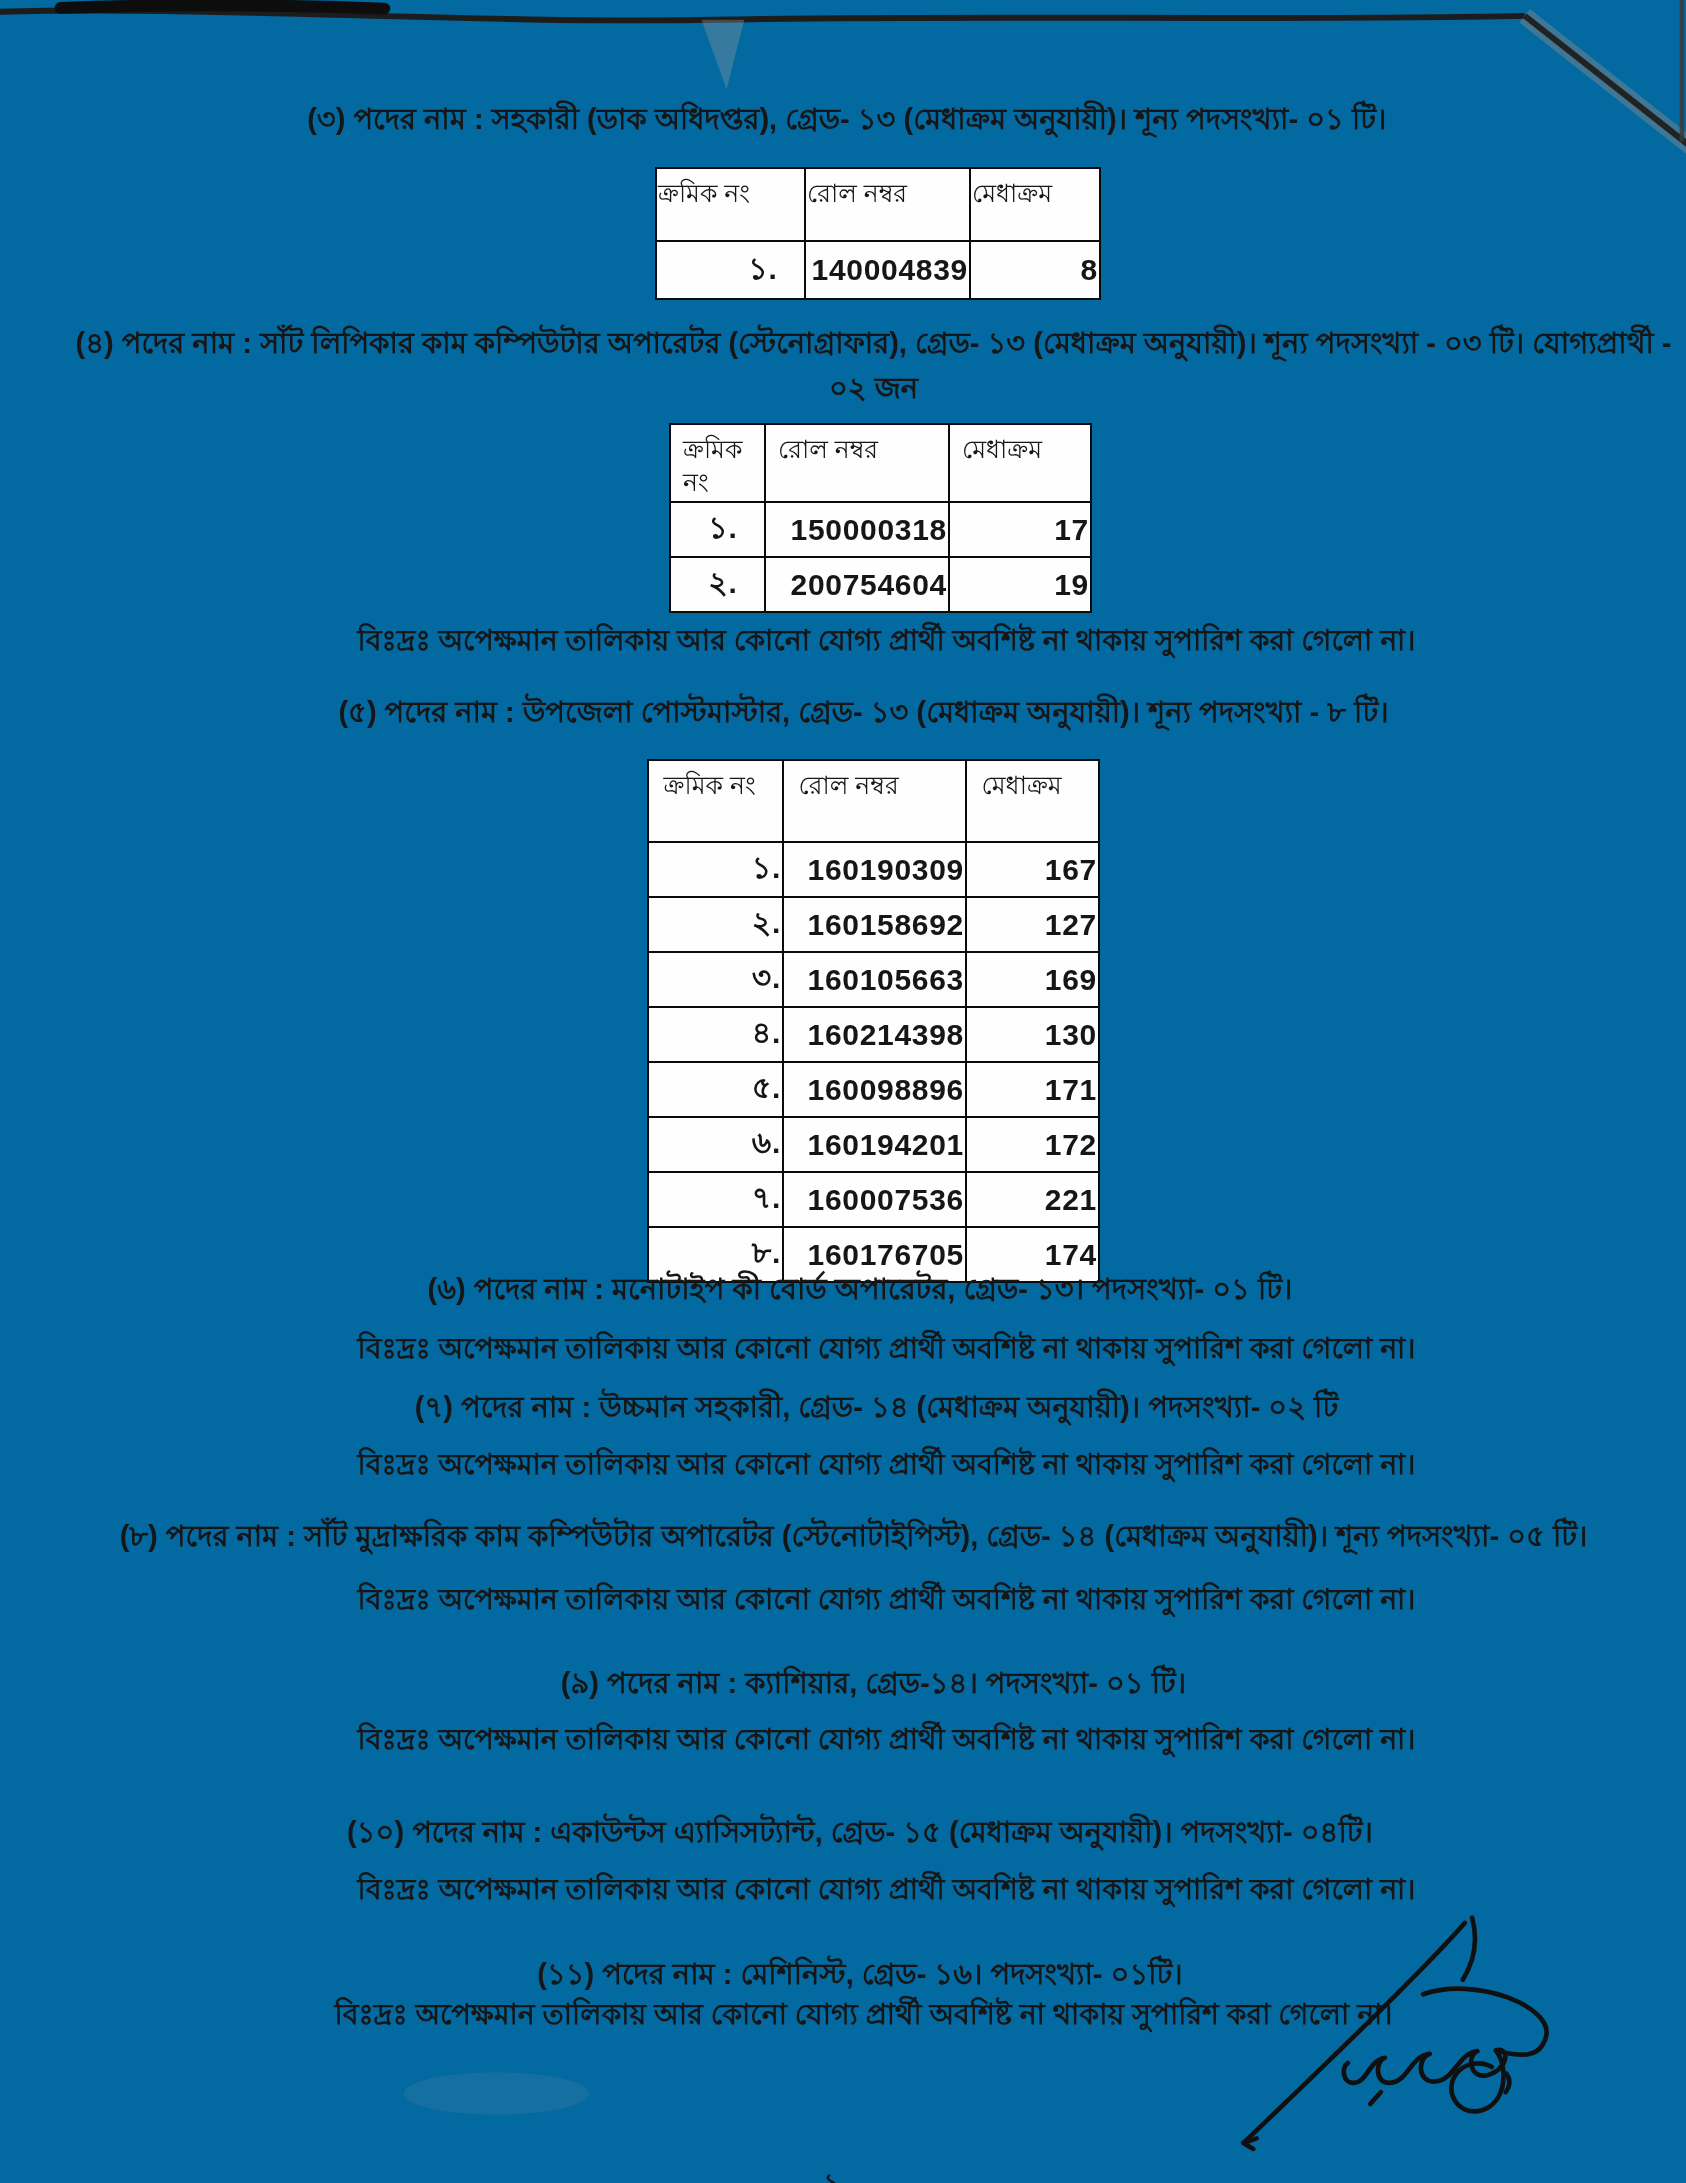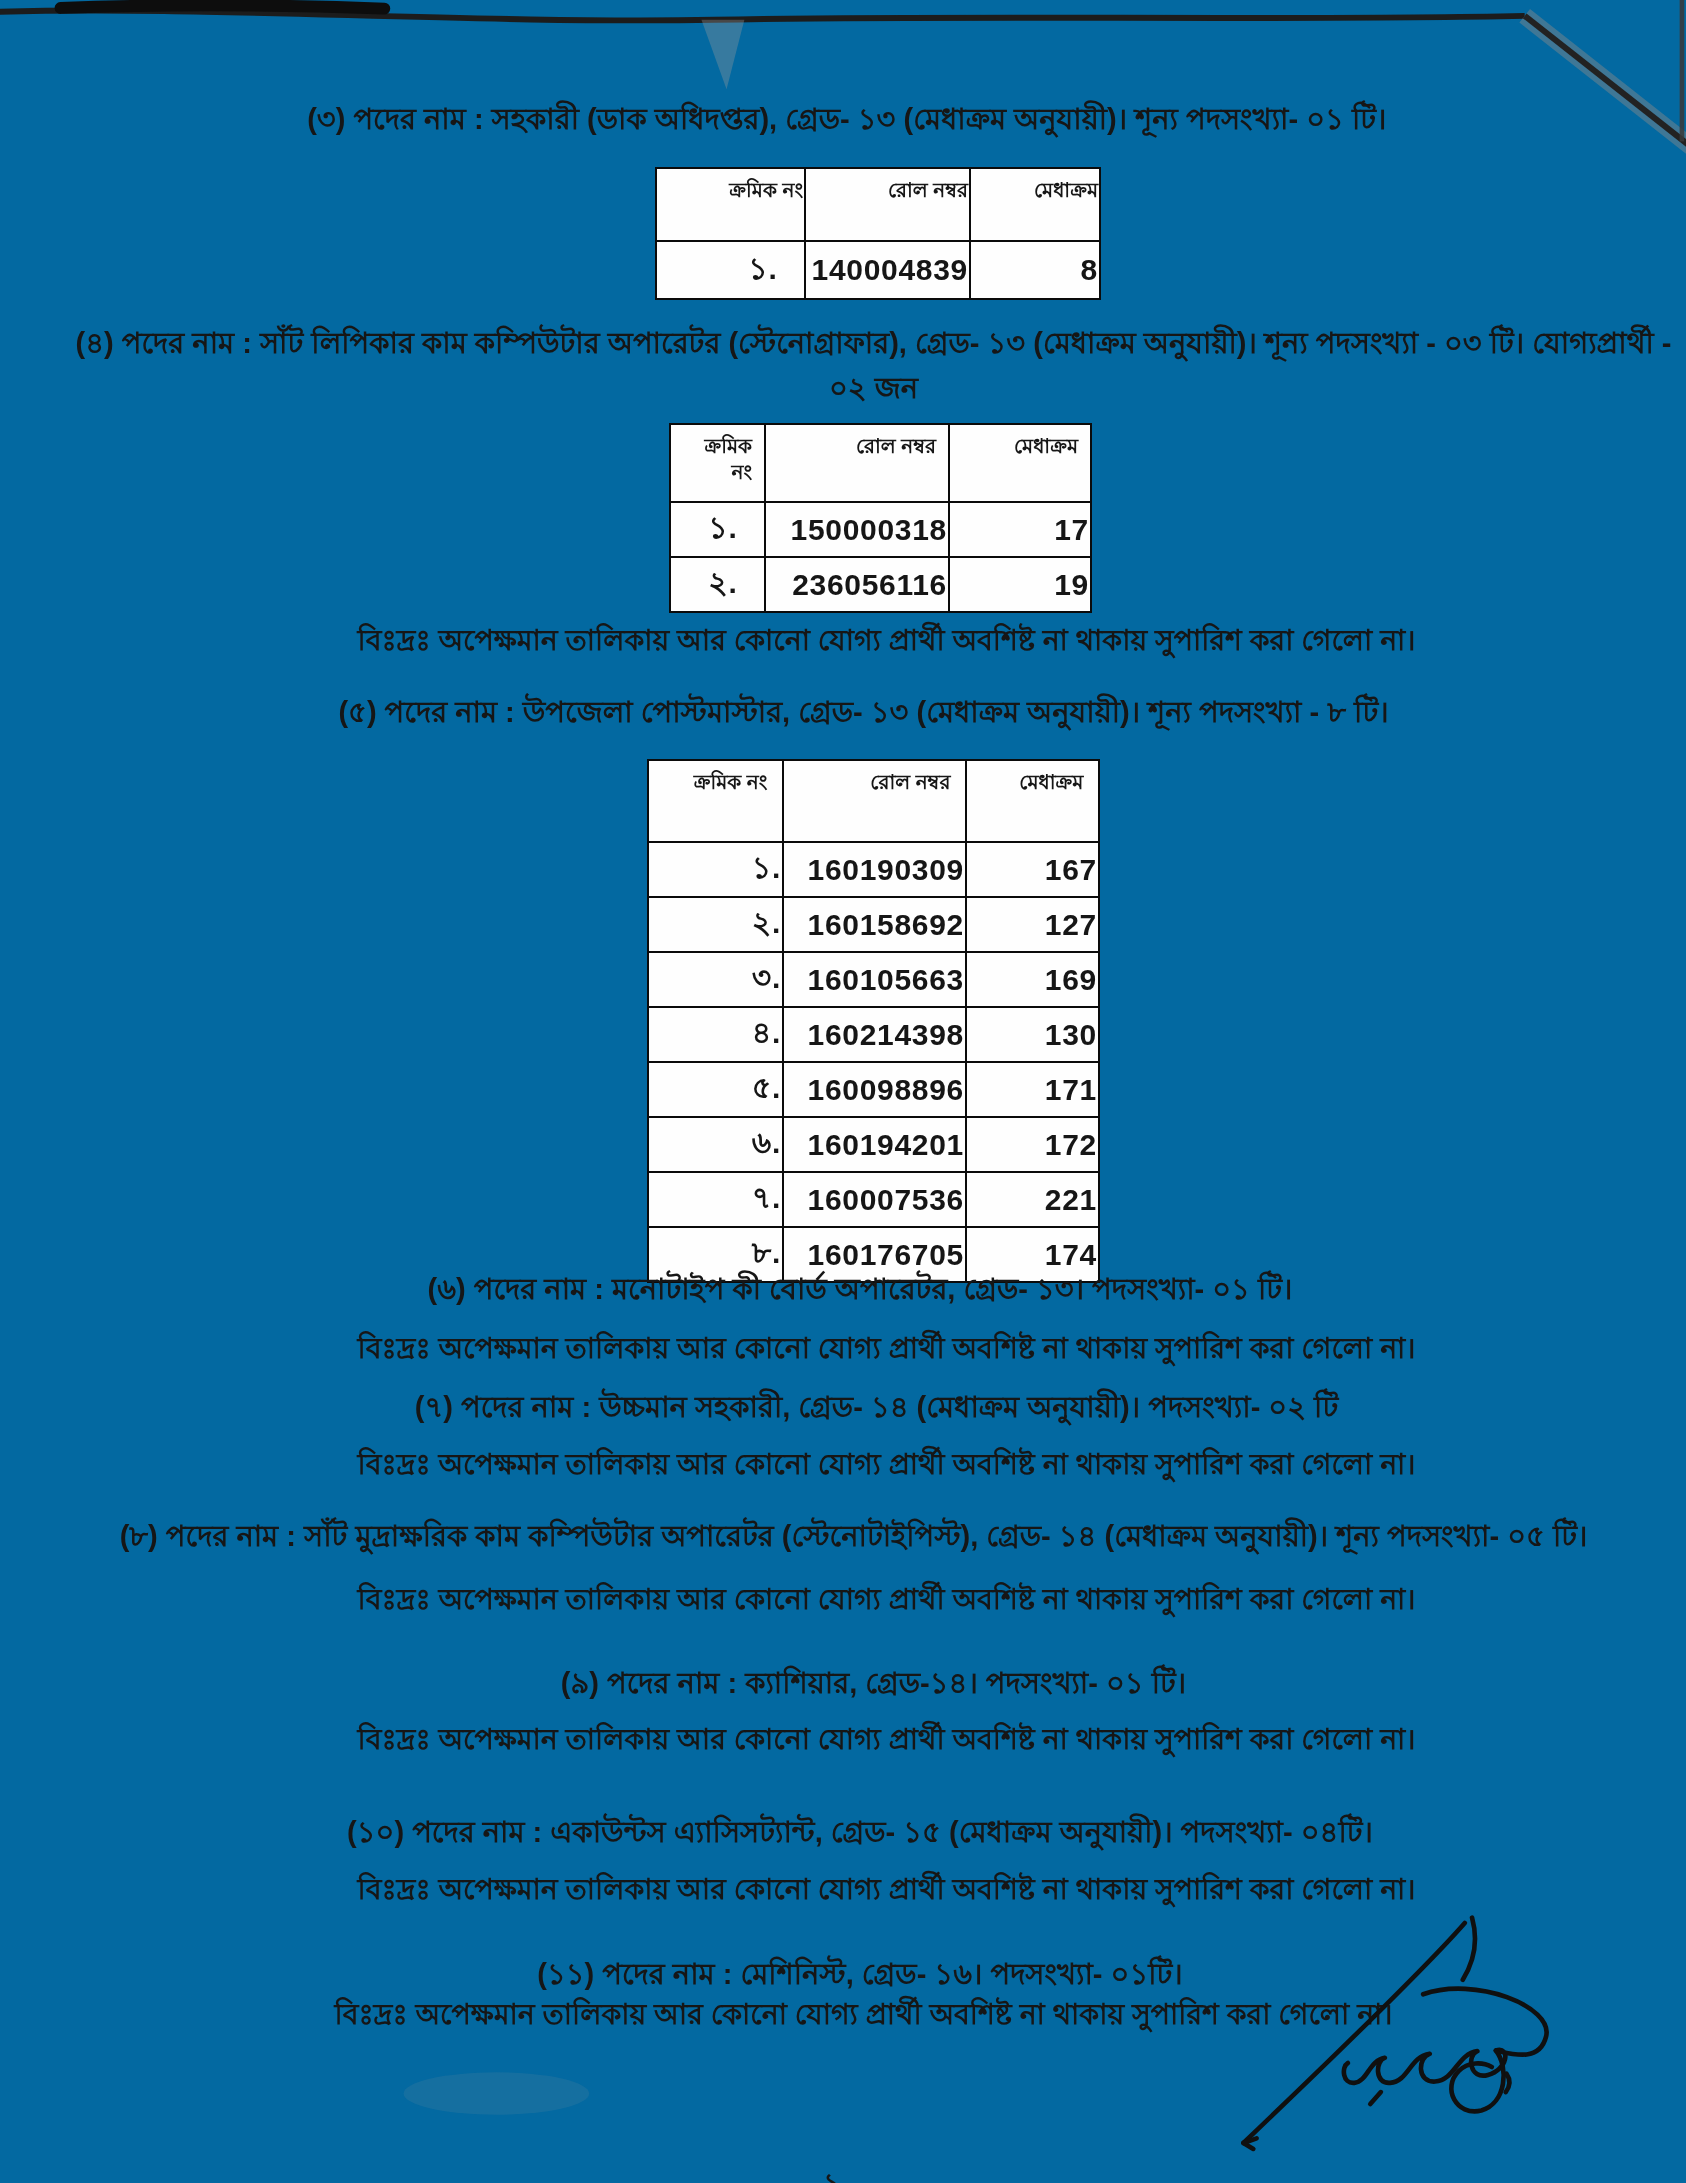--- a/index.html
+++ b/index.html
@@ -28,23 +28,23 @@
     table-layout:fixed;
     background:#fefefe;
   }
   th,td{
     border:2px solid #0b0b0b;
     overflow:hidden;
   }
   th{
     vertical-align:top;
     padding-top:8px;
-    font-size:20px;
-    font-weight:700;
-    text-align:right;
+    font-size:25px;
+    font-weight:400;
+    text-align:left;
     line-height:1.3;
   }
   td{
     font-size:30px;
     font-weight:700;
     text-align:right;
     vertical-align:middle;
     letter-spacing:0.7px;
   }
   td.sr{text-align:right;padding-right:26.5px;}
@@ -112,21 +112,21 @@
       </tr>
     </thead>
     <tbody>
       <tr>
         <td class="sr">১.</td>
         <td>150000318</td>
         <td>17</td>
       </tr>
       <tr>
         <td class="sr">২.</td>
-        <td>236056116</td>
+        <td>200754604</td>
         <td>19</td>
       </tr>
     </tbody>
   </table>
 
   <div class="line note" style="top:623px;left:43px;">বিঃদ্রঃ অপেক্ষমান তালিকায় আর কোনো যোগ্য প্রার্থী অবশিষ্ট না থাকায় সুপারিশ করা গেলো না।</div>
 
   <div class="line" style="top:694px;left:20px;">(৫) পদের নাম : উপজেলা পোস্টমাস্টার, গ্রেড- ১৩ (মেধাক্রম অনুযায়ী)। শূন্য পদসংখ্যা -  ৮ টি।</div>
 
   <table class="t3" style="left:647px;top:759px;width:451px;">

